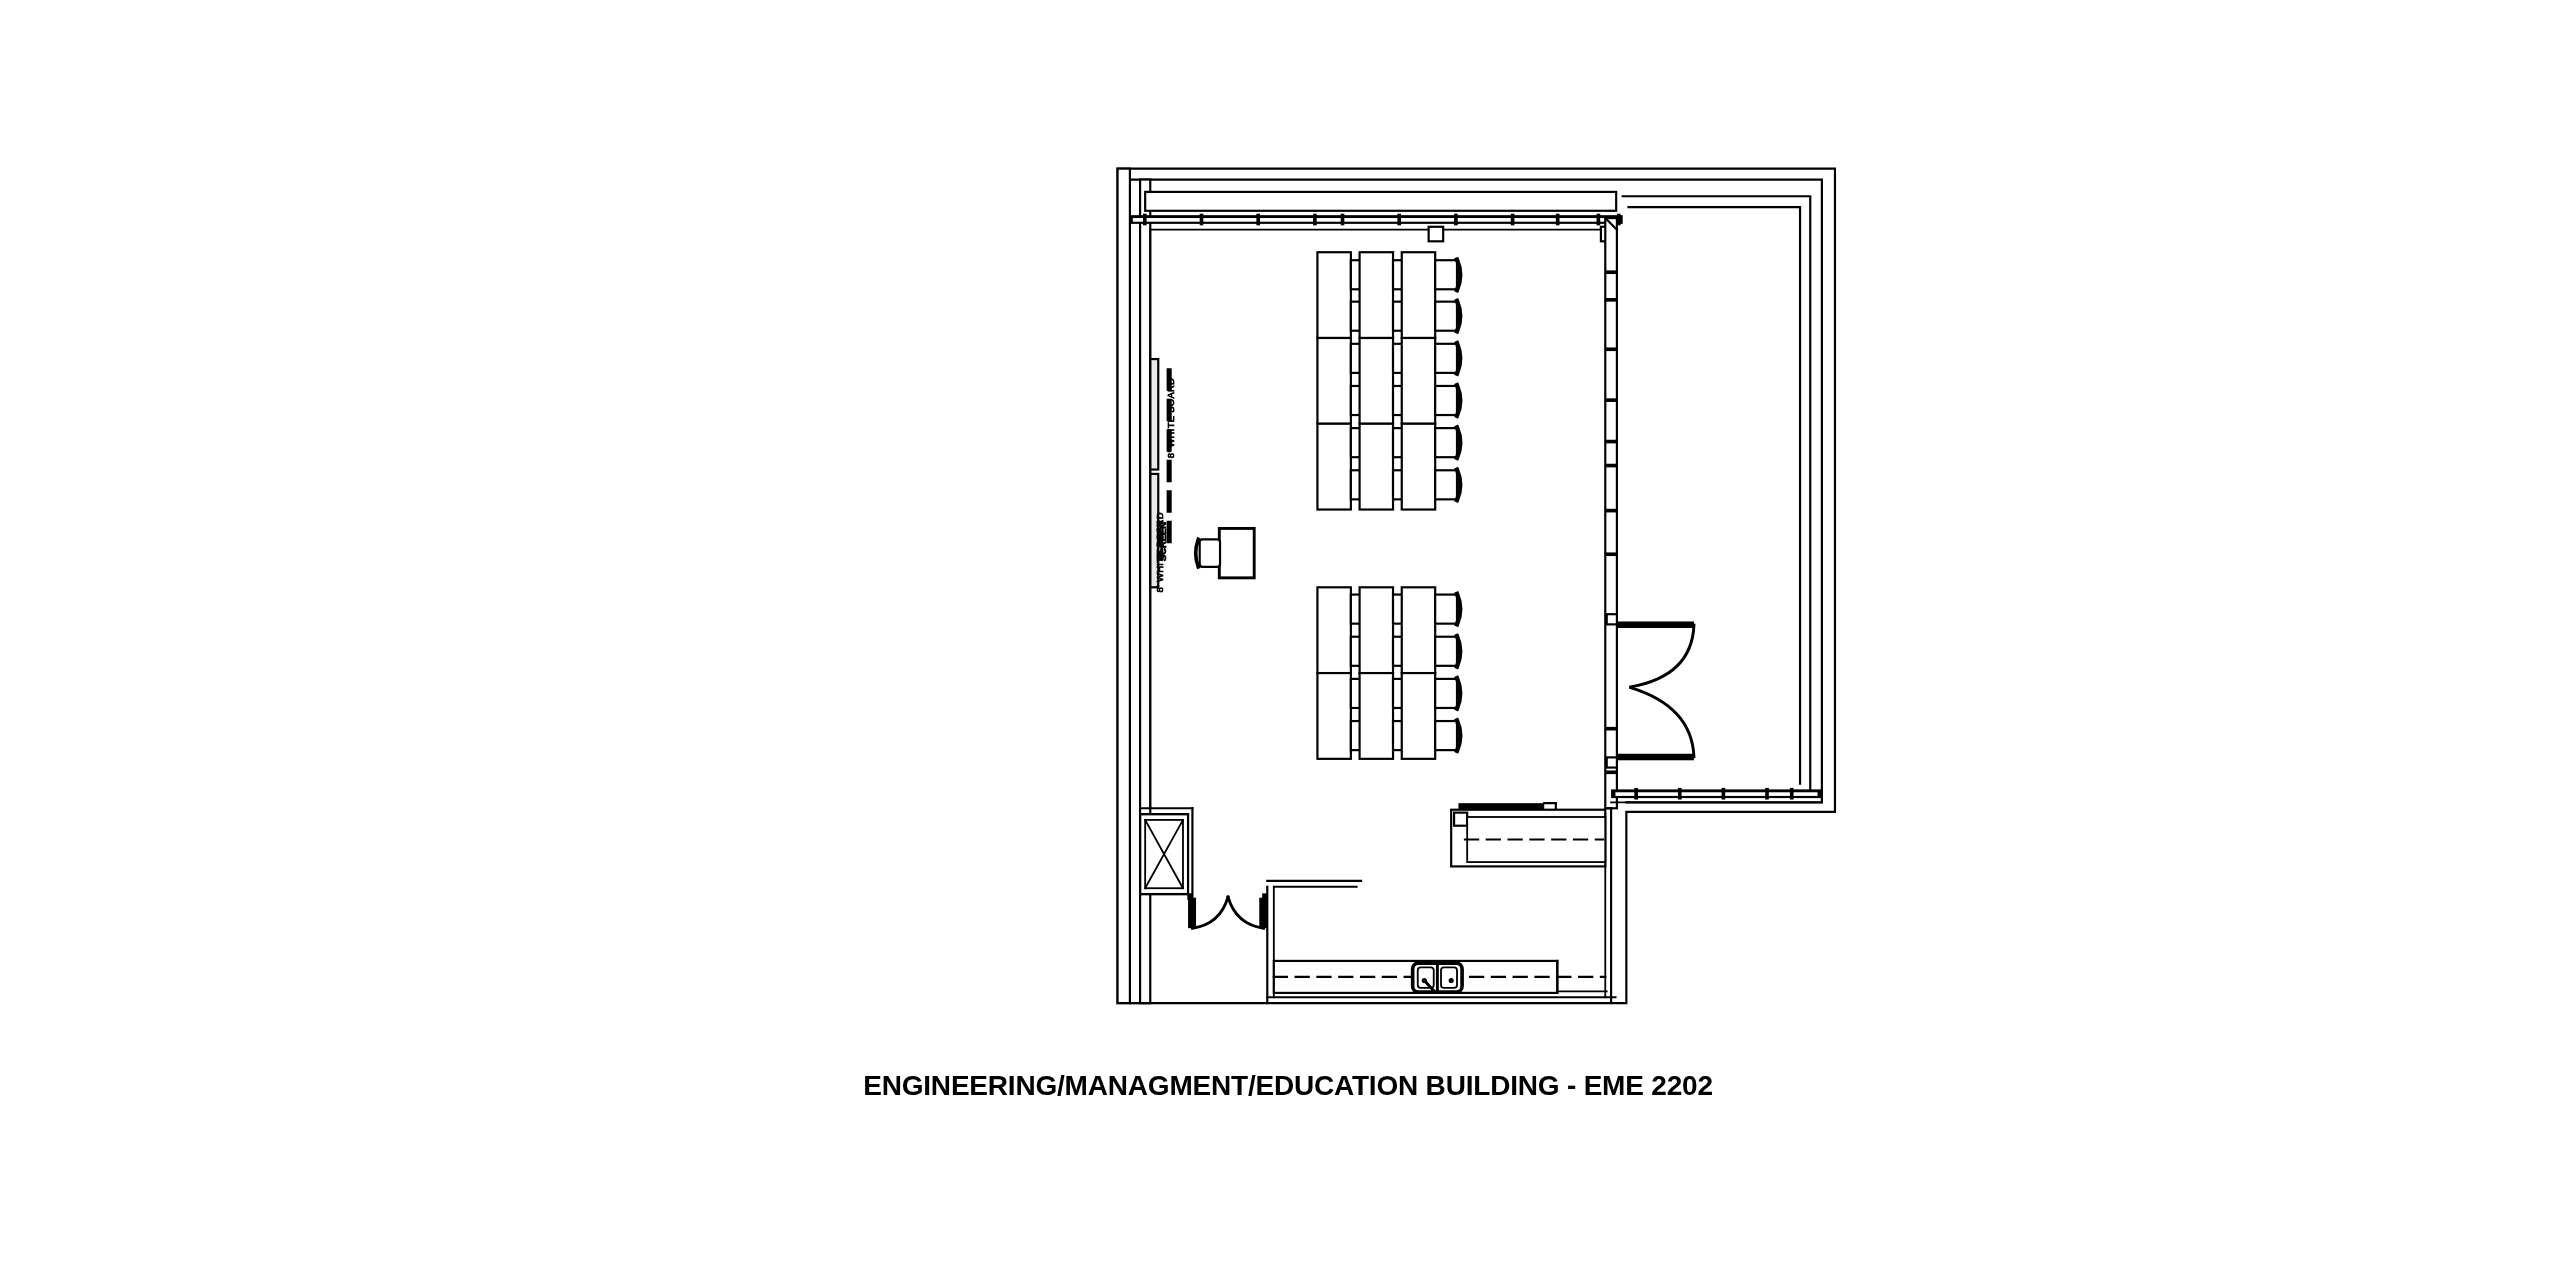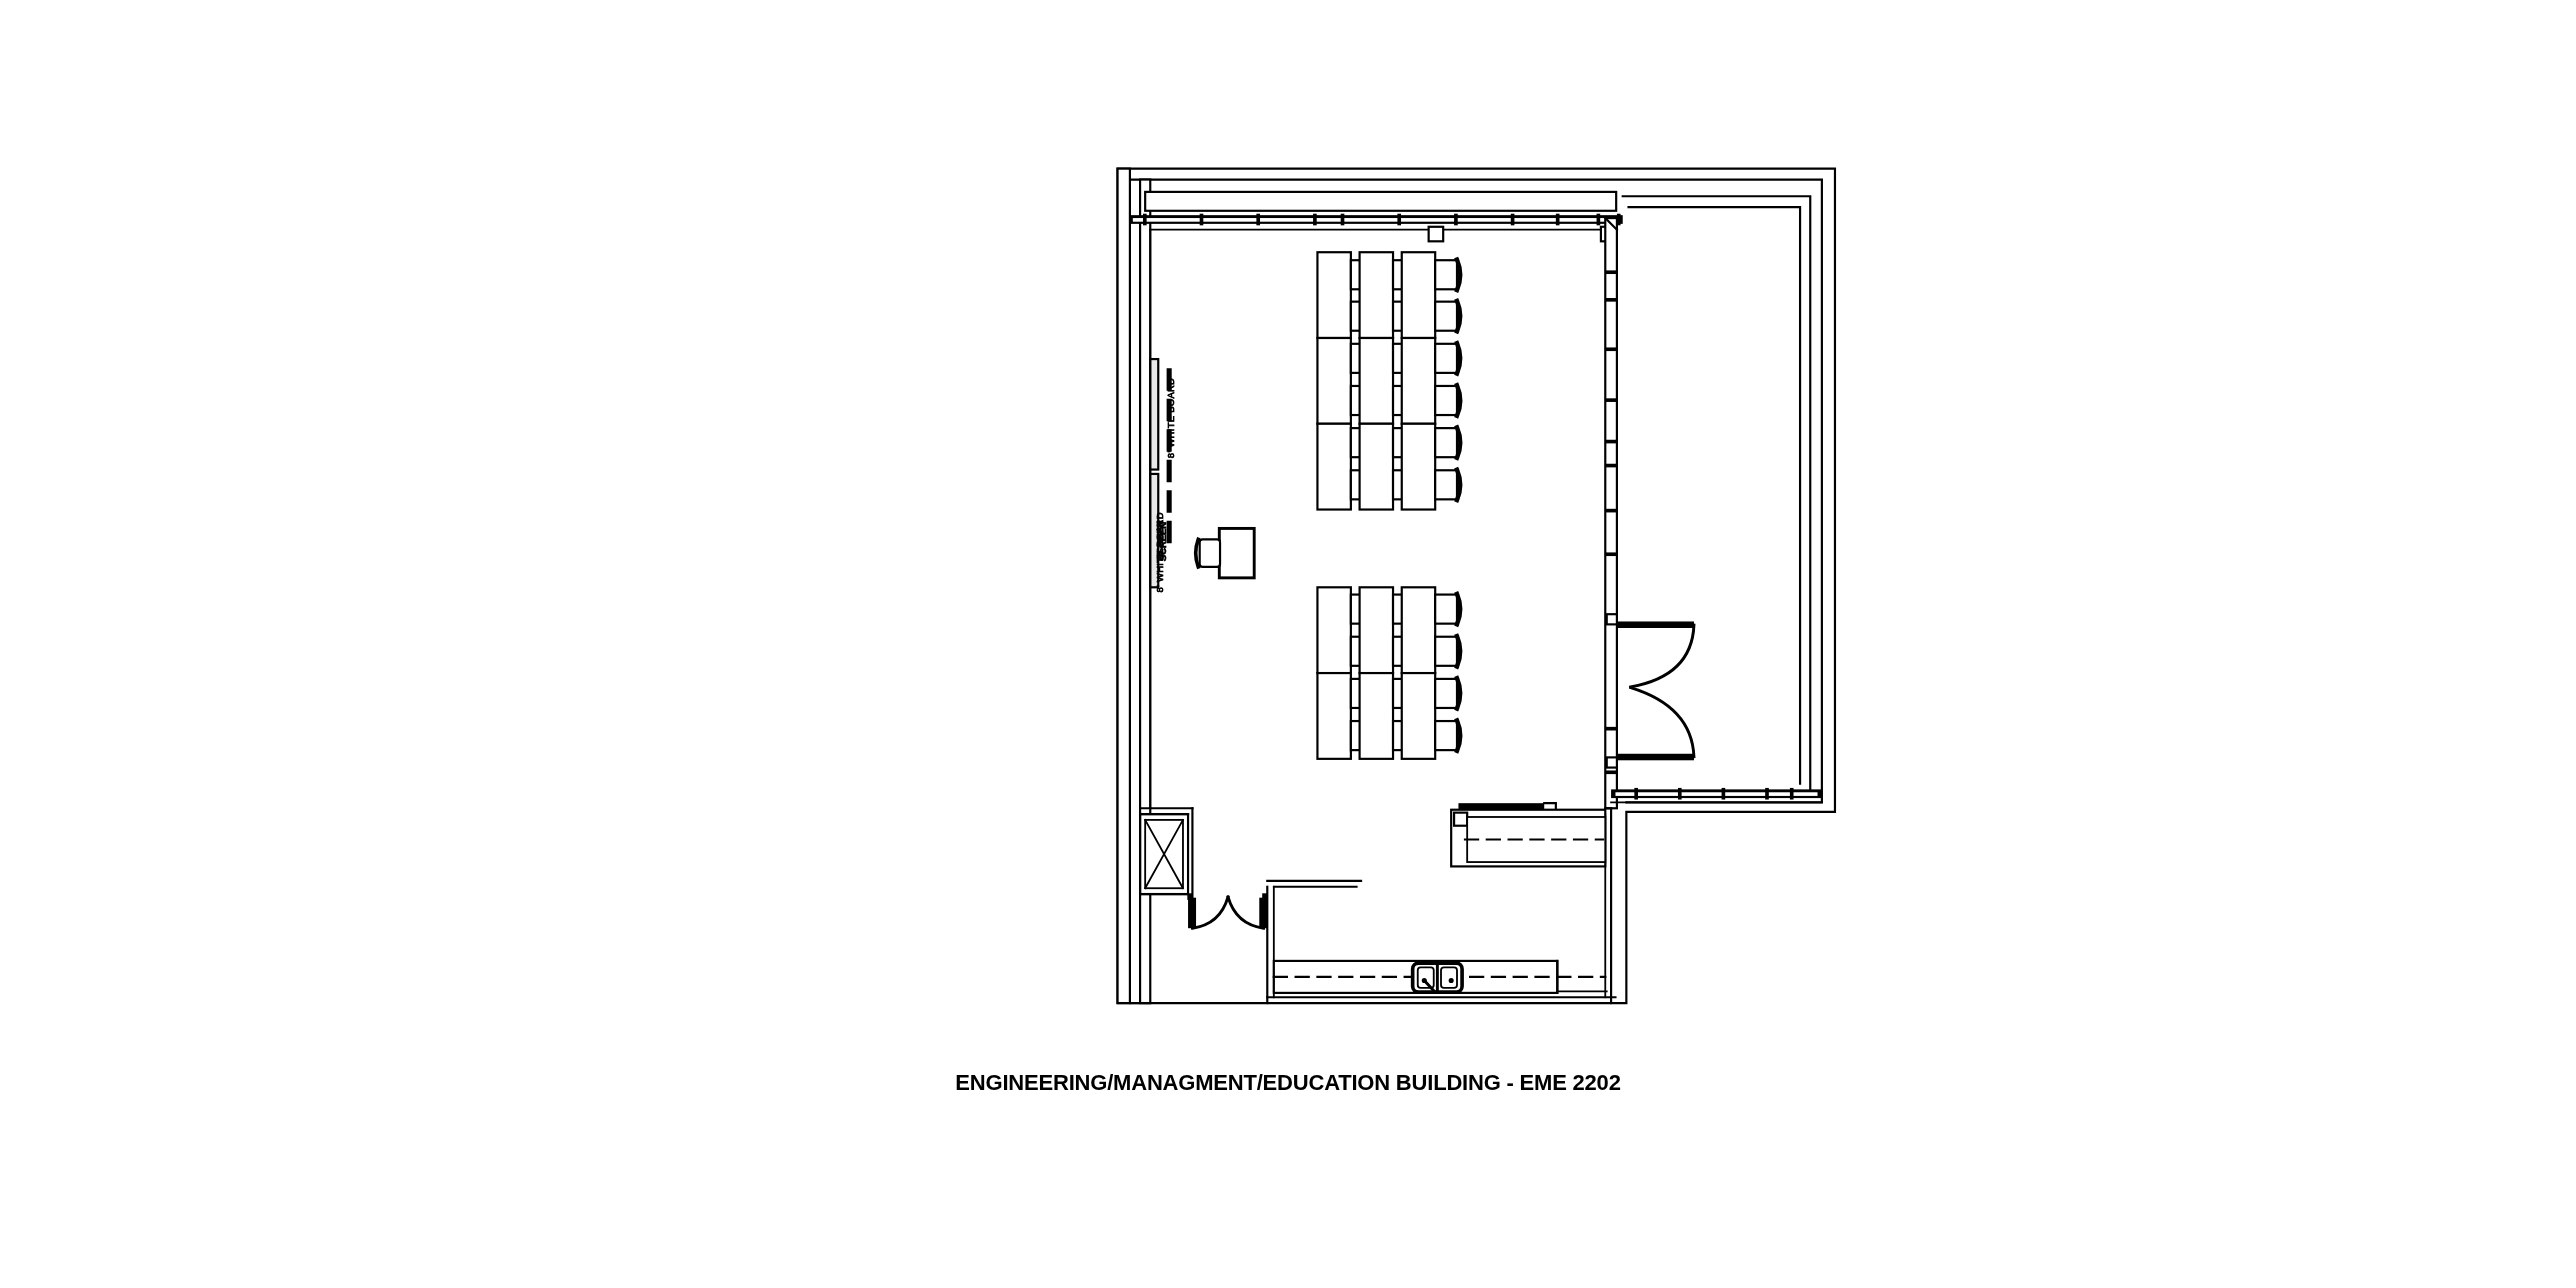--- a/index.html
+++ b/index.html
@@ -25,21 +25,21 @@
     width: 2576px;
     height: 1288px;
   }
   .plan-title {
     position: absolute;
     left: 0;
     top: 1070px;
     width: 2576px;
     text-align: center;
     font-family: "Liberation Sans", sans-serif;
-    font-size: 22px;
+    font-size: 28px;
     font-weight: 600;
     letter-spacing: -0.2px;
     color: #000000;
     white-space: nowrap;
   }
 </style>
 </head>
 <body>
 
 <div id="plan-root">

